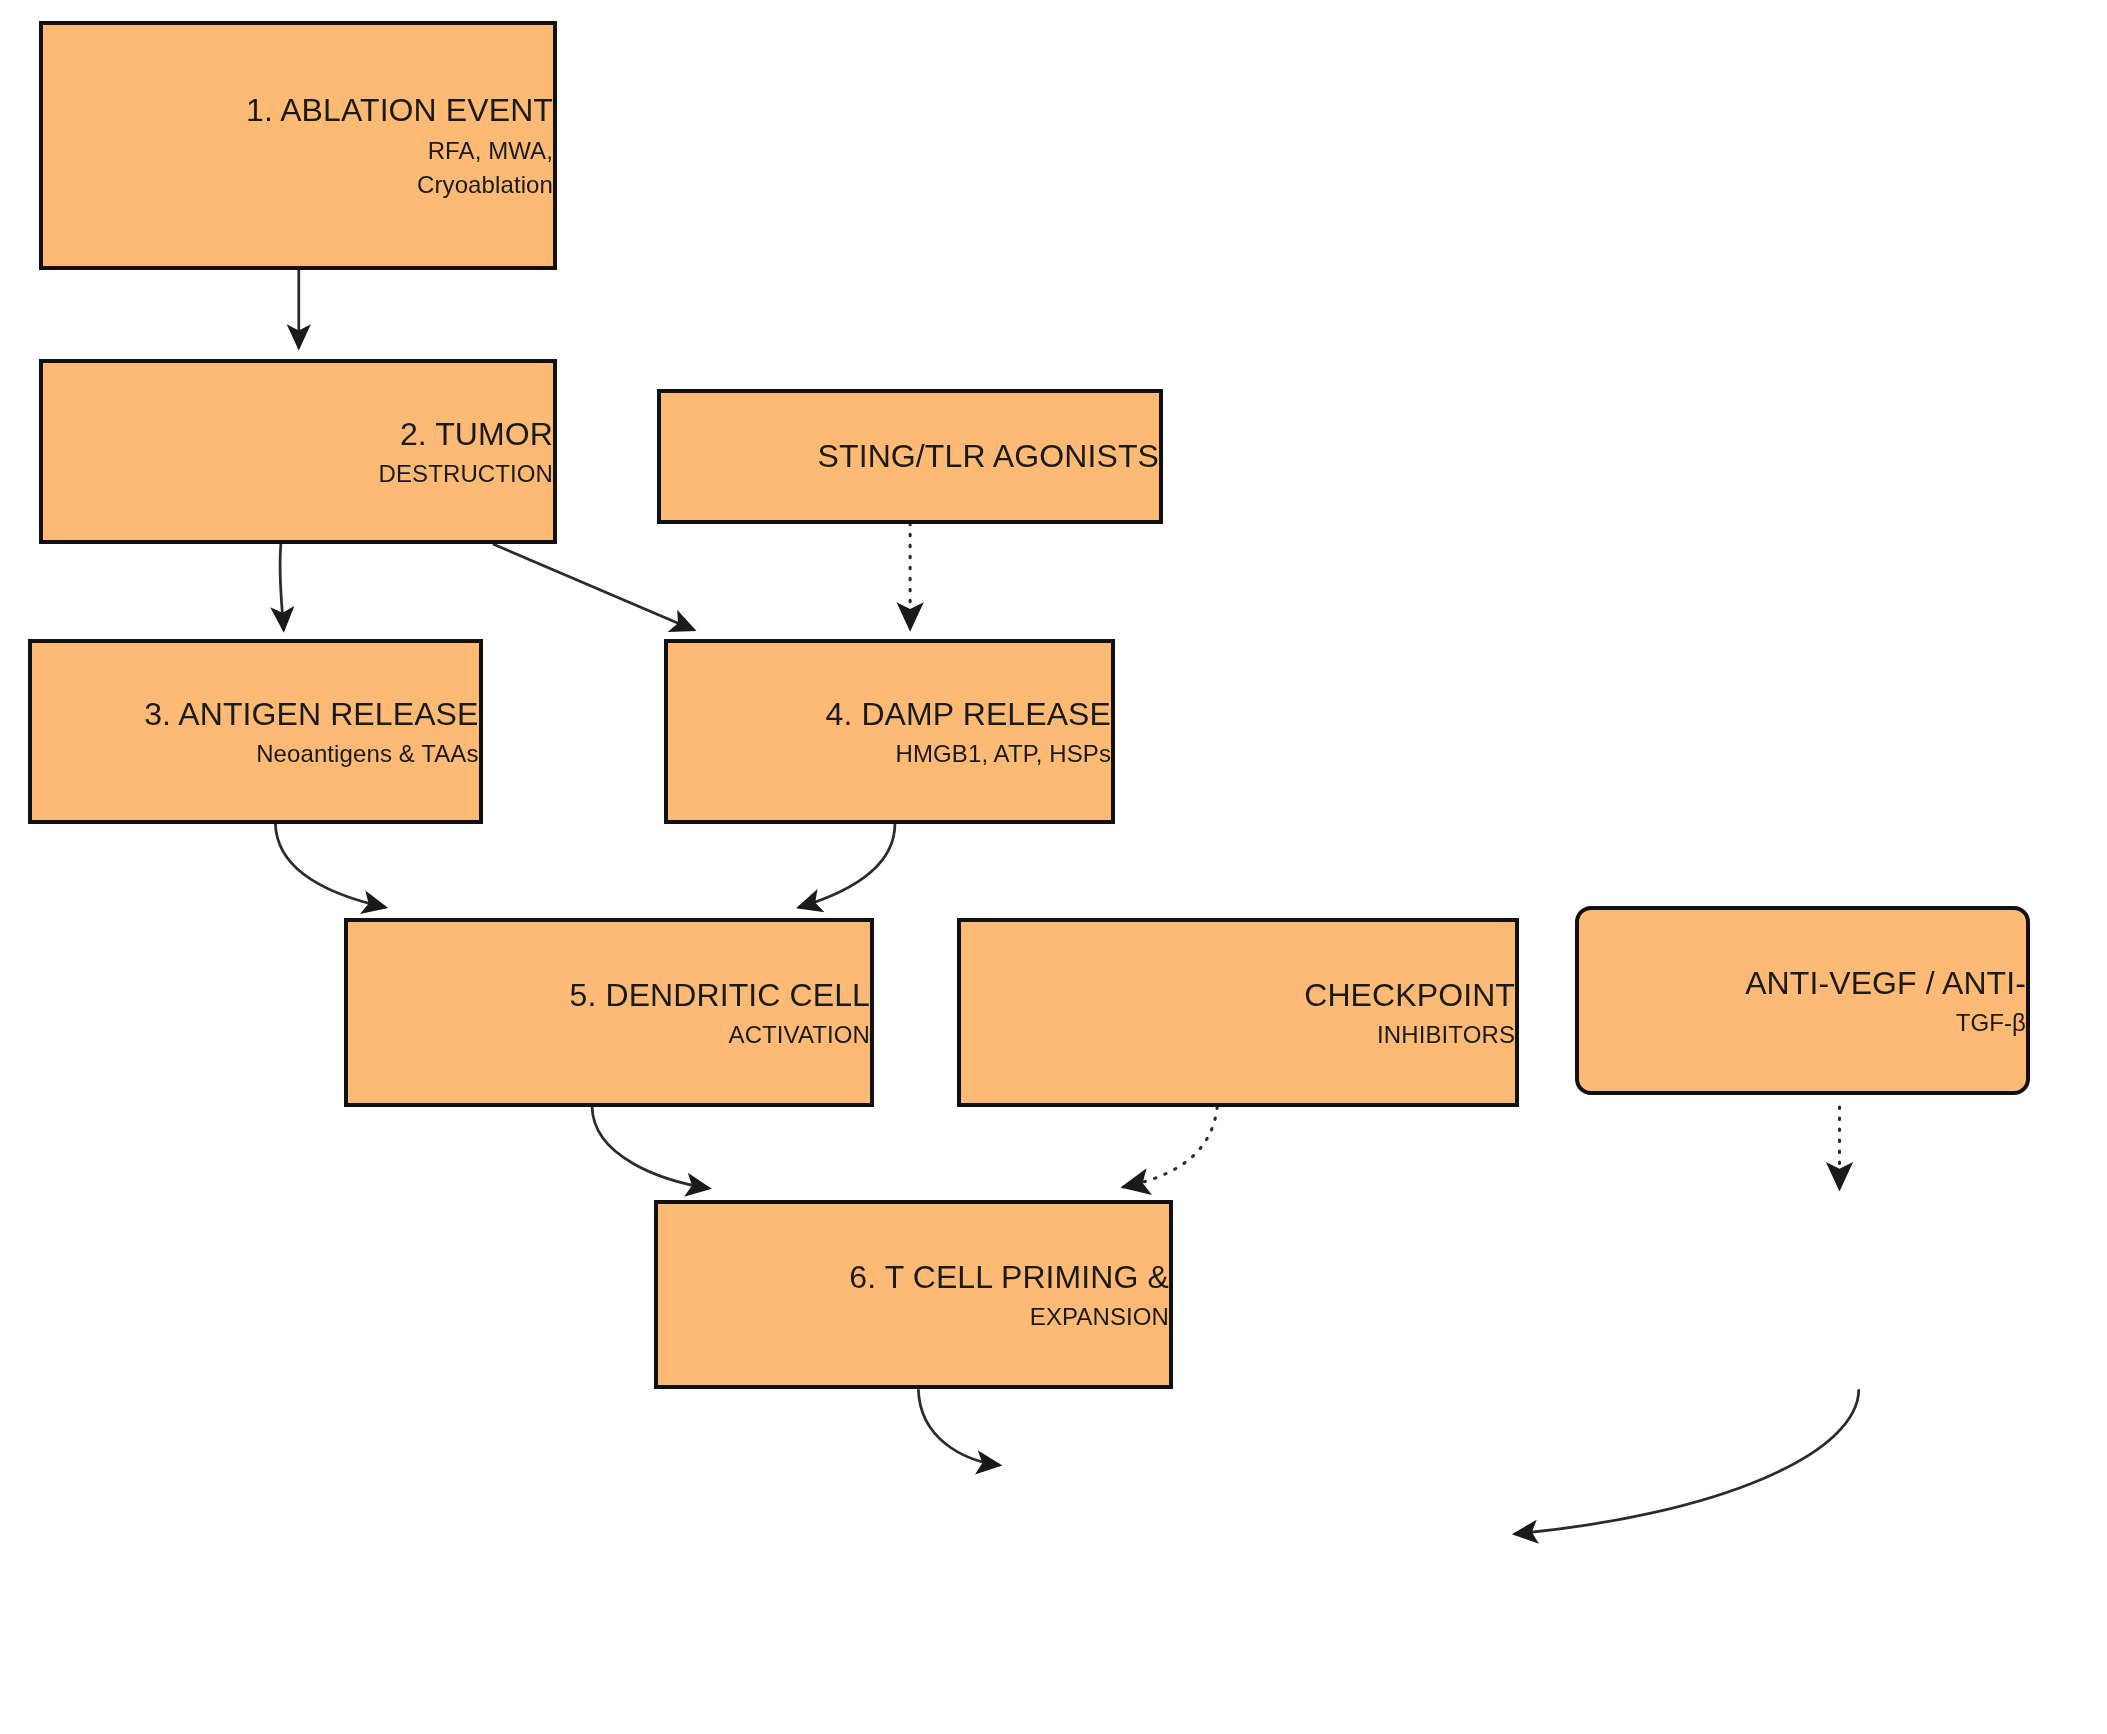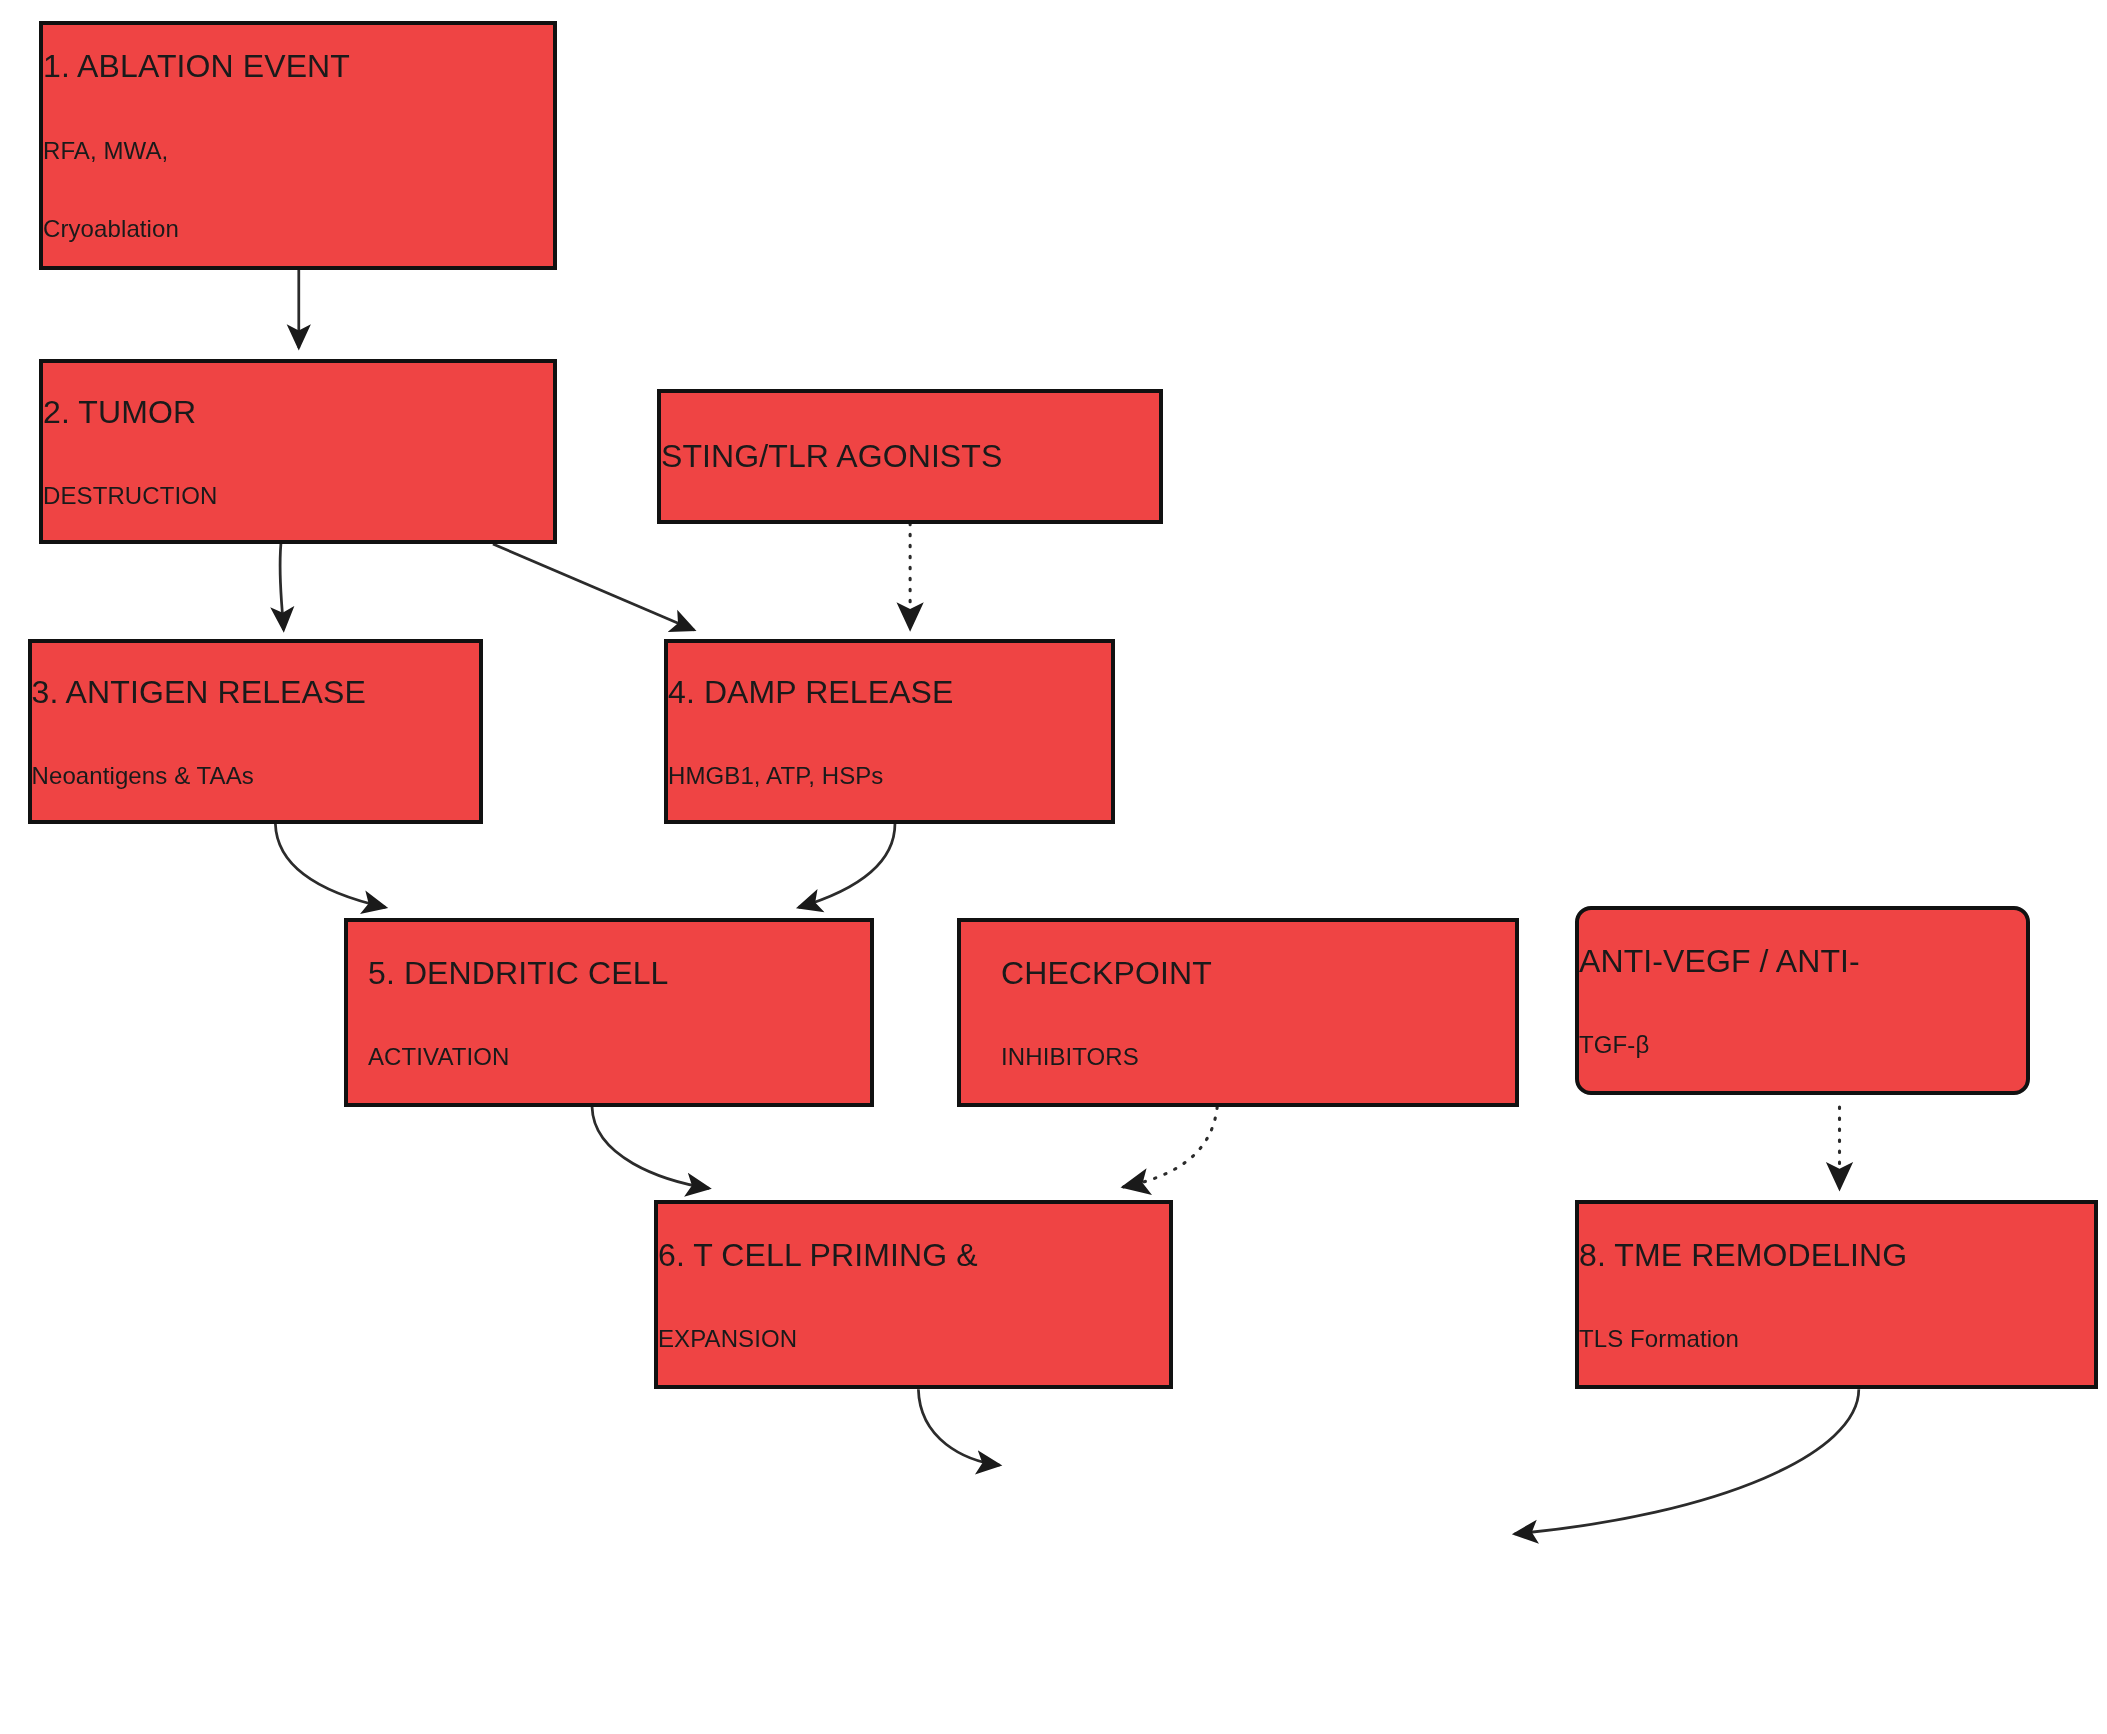--- a/index.html
+++ b/index.html
@@ -12,28 +12,27 @@
     width: 2108px;
     height: 1735px;
     background: #ffffff;
     font-family: "Liberation Sans", sans-serif;
     overflow: hidden;
   }
   .node {
     position: absolute;
     box-sizing: border-box;
     border: 4.8px solid #111111;
-    background: #ef4444;
+    background: #fdba74;
     display: flex;
     flex-direction: column;
-    align-items: flex-start;
+    align-items: flex-end;
     justify-content: center;
     text-align: center;
     color: #1a1a1a;
-    gap: 44px;
   }
   .node .line {
     display: block;
     line-height: 1.42;
     white-space: nowrap;
   }
   .l-upper { font-size: 32px; letter-spacing: 0.1px; }
   .l-lower { font-size: 24px; letter-spacing: 0.1px; }
   svg.edges {
     position: absolute;
@@ -131,20 +130,16 @@
   <div class="node" style="left:1575px; top:906px; width:455px; height:189px;border-radius:16px;">
     <span class="line l-upper">ANTI-VEGF / ANTI-</span>
     <span class="line l-lower">TGF-β</span>
   </div>
 
   <div class="node" style="left:654px; top:1200px; width:519px; height:189px;">
     <span class="line l-upper">6. T CELL PRIMING &amp;</span>
     <span class="line l-lower">EXPANSION</span>
   </div>
 
-  <div class="node" style="left:1575px; top:1200px; width:523px; height:189px;">
-    <span class="line l-upper">8. TME REMODELING</span>
-    <span class="line l-lower">TLS Formation</span>
-  </div>
 
 
 </div>
 
 
 </body></html>

